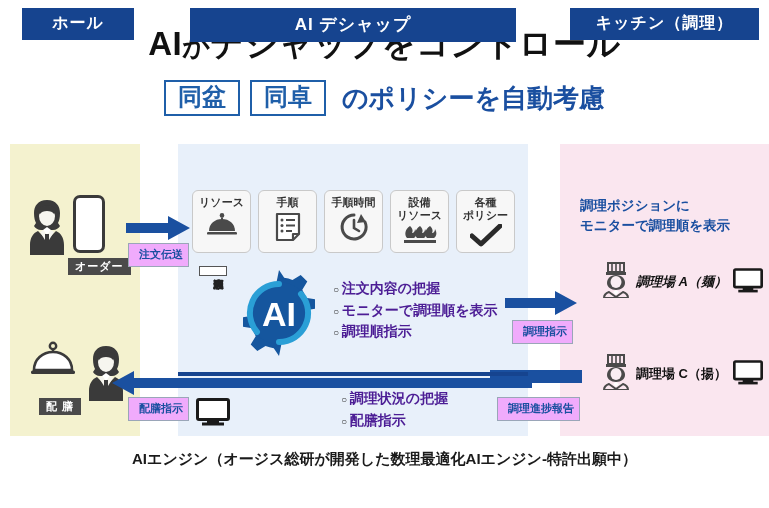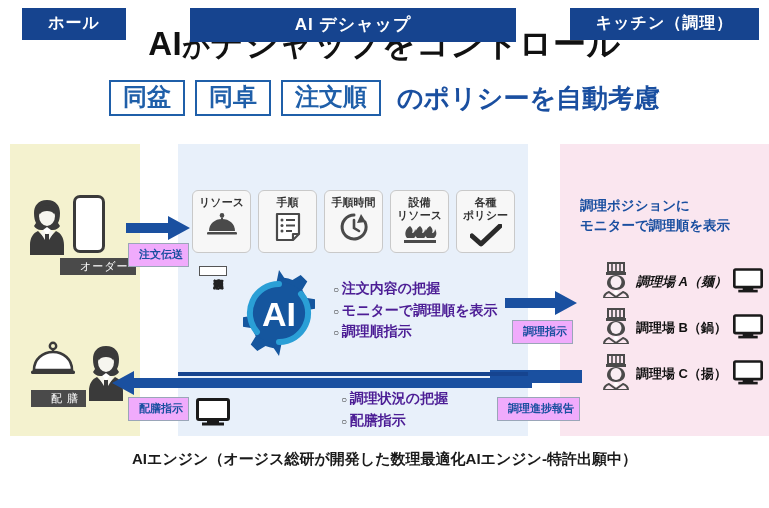--- a/index.html
+++ b/index.html
@@ -34,39 +34,39 @@
   .panel{position:absolute;top:144px;height:292px;}
   #panel-hall{left:10px;width:130px;background:#f4f2cf;}
   #panel-ai{left:178px;width:350px;background:#e8f0fa;}
   #panel-kitchen{left:560px;width:209px;background:#fae6ef;}
 
   .panel-header{
     position:absolute;top:8px;background:#16448f;color:#ffffff;
     font-size:16px;font-weight:bold;text-align:center;
     padding:5px 0 6px 0;letter-spacing:1px;
   }
-  #hdr-hall{left:12px;width:104px;}
+  #hdr-hall{left:12px;width:112px;}
   #hdr-ai{left:12px;width:326px;font-size:17px;}
   #hdr-kitchen{left:10px;width:189px;}
 
   
   .hall-person{position:absolute;}
   #hall-waitress-top{left:26px;top:196px;}
   #hall-phone{left:73px;top:195px;}
   .phone-shape{
     width:26px;height:52px;border:3px solid #3a3a3a;border-radius:7px;
     background:#ffffff;
   }
   #hall-order-tag{position:absolute;left:60px;top:256px;}
   .dark-tag{
-    background:#4a4a4a;color:#ffffff;font-size:11px;font-weight:normal;
-    padding:2px 7px 3px 20px;white-space:nowrap;letter-spacing:1px;
+    background:#4a4a4a;color:#ffffff;font-size:11px;font-weight:bold;
+    padding:2px 7px 3px 7px;white-space:nowrap;letter-spacing:1px;margin-left:8px;
   }
   #hall-cloche{left:29px;top:341px;position:absolute;}
-  #hall-haizen-tag{position:absolute;left:31px;top:388px;}
+  #hall-haizen-tag{position:absolute;left:31px;top:396px;}
   #hall-waitress-bottom{left:85px;top:342px;}
 
   
   .arrow{position:absolute;}
   .arrow svg{display:block;}
 
   
   .blue-tag{
     position:absolute;background:#f0abfc;border:1px solid #9aa6b8;
     color:#1a4fa0;font-size:11px;font-weight:bold;
@@ -145,21 +145,20 @@
 
 <div class="wrap">
 
   <div class="title">
     <span>AI</span><span class="small">が</span><span>デシャップをコントロール</span>
   </div>
 
   <div class="subline">
     <span class="policy-chip">同盆</span>
     <span class="policy-chip">同卓</span>
-    <span class="policy-chip">注文順</span>
     <span class="subline-tail">のポリシーを自動考慮</span>
   </div>
 
   <div class="panel" id="panel-hall"></div>
   <div class="panel" id="panel-ai"></div>
   <div class="panel" id="panel-kitchen"></div>
 
   <div class="panel-header" id="hdr-hall" style="left:22px;">ホール</div>
   <div class="panel-header" id="hdr-ai" style="left:190px;">AI デシャップ</div>
   <div class="panel-header" id="hdr-kitchen" style="left:570px;">キッチン（調理）</div>
@@ -342,41 +341,20 @@
     <span class="station-label">調理場 A（麺）</span>
     <span>
       <svg width="30" height="25" viewBox="0 0 34 28">
         <rect x="1.5" y="1.5" width="31" height="20" rx="1.5" fill="#ffffff" stroke="#1a1a1a" stroke-width="3"></rect>
         <rect x="11" y="22" width="12" height="3" fill="#1a1a1a"></rect>
         <rect x="6" y="24.5" width="22" height="3" fill="#1a1a1a"></rect>
       </svg>
     </span>
   </div>
 
-  <div class="station" id="station-1">
-    <span>
-      <svg width="28" height="36" viewBox="0 0 28 36">
-        <rect x="6" y="1" width="16" height="9" fill="none" stroke="#4a4a4a" stroke-width="2"></rect>
-        <path d="M10 1v9M14 1v9M18 1v9" stroke="#4a4a4a" stroke-width="1.6"></path>
-        <rect x="4" y="10" width="20" height="3" fill="#4a4a4a"></rect>
-        <path d="M14 13c-6 0-9 4-9 8s4 7 9 7 9-3 9-7-3-8-9-8z" fill="#4a4a4a"></path>
-        <ellipse cx="14" cy="20" rx="5.5" ry="6" fill="#f9eef3"></ellipse>
-        <path d="M14 28l-3 2 3 3 3-3z" fill="#ffffff"></path>
-        <path d="M7 30c-3 1-5 3-5 6h24c0-3-2-5-5-6l-7 5z" fill="none" stroke="#4a4a4a" stroke-width="2"></path>
-      </svg>
-    </span>
-    <span class="station-label">調理場 B（鍋）</span>
-    <span>
-      <svg width="30" height="25" viewBox="0 0 34 28">
-        <rect x="1.5" y="1.5" width="31" height="20" rx="1.5" fill="#ffffff" stroke="#1a1a1a" stroke-width="3"></rect>
-        <rect x="11" y="22" width="12" height="3" fill="#1a1a1a"></rect>
-        <rect x="6" y="24.5" width="22" height="3" fill="#1a1a1a"></rect>
-      </svg>
-    </span>
-  </div>
 
   <div class="station" id="station-2">
     <span>
       <svg width="28" height="36" viewBox="0 0 28 36">
         <rect x="6" y="1" width="16" height="9" fill="none" stroke="#4a4a4a" stroke-width="2"></rect>
         <path d="M10 1v9M14 1v9M18 1v9" stroke="#4a4a4a" stroke-width="1.6"></path>
         <rect x="4" y="10" width="20" height="3" fill="#4a4a4a"></rect>
         <path d="M14 13c-6 0-9 4-9 8s4 7 9 7 9-3 9-7-3-8-9-8z" fill="#4a4a4a"></path>
         <ellipse cx="14" cy="20" rx="5.5" ry="6" fill="#f9eef3"></ellipse>
         <path d="M14 28l-3 2 3 3 3-3z" fill="#ffffff"></path>

